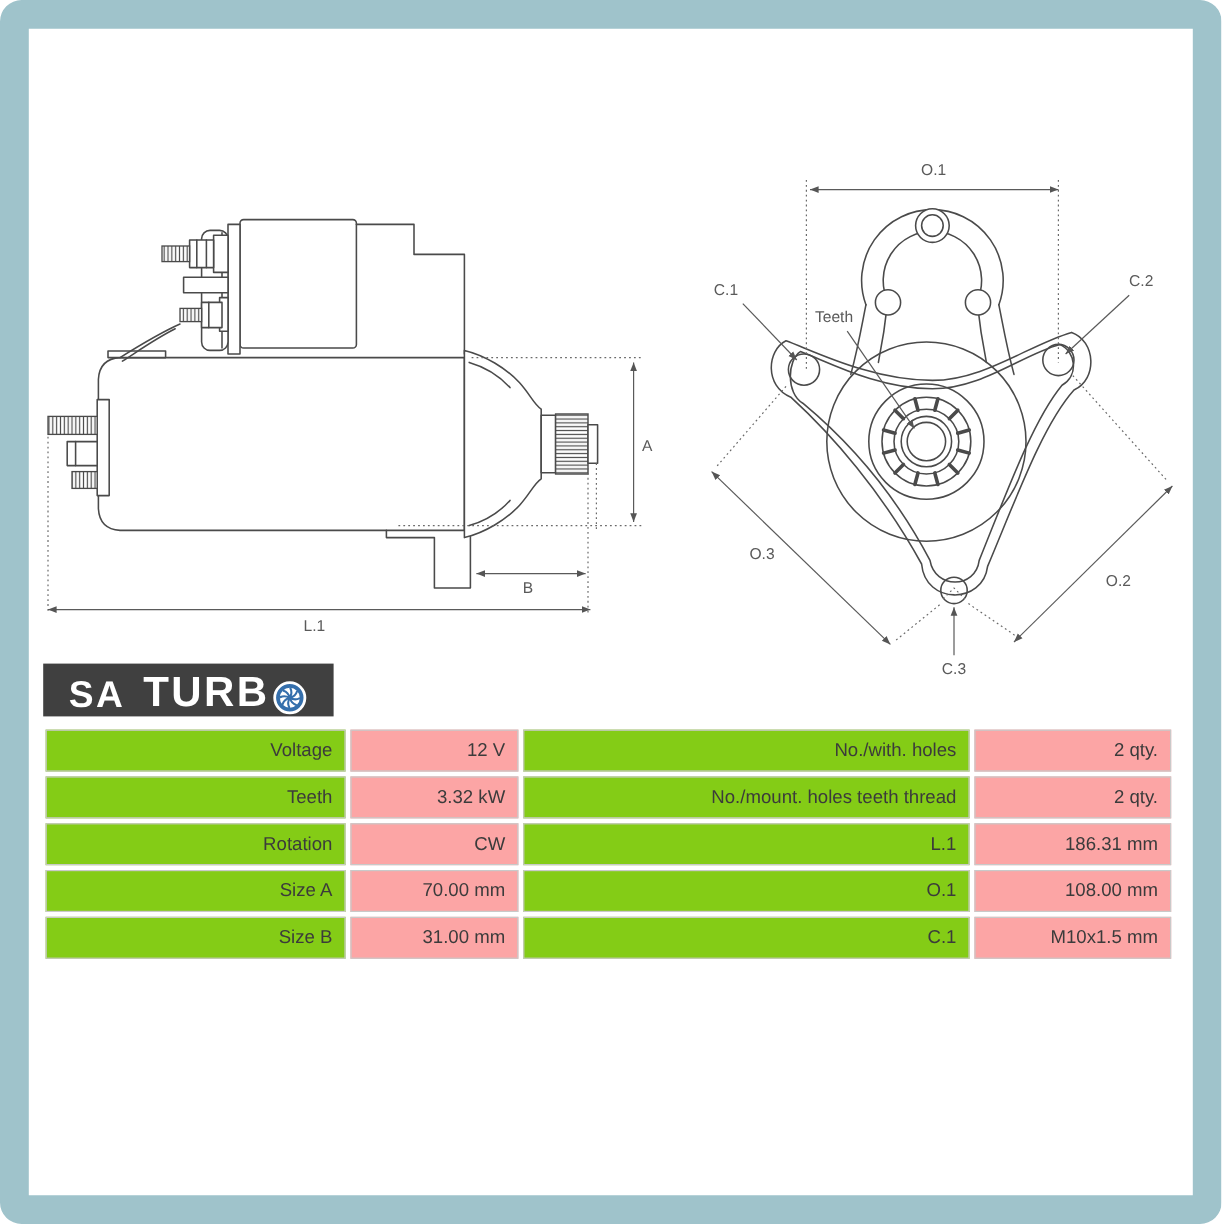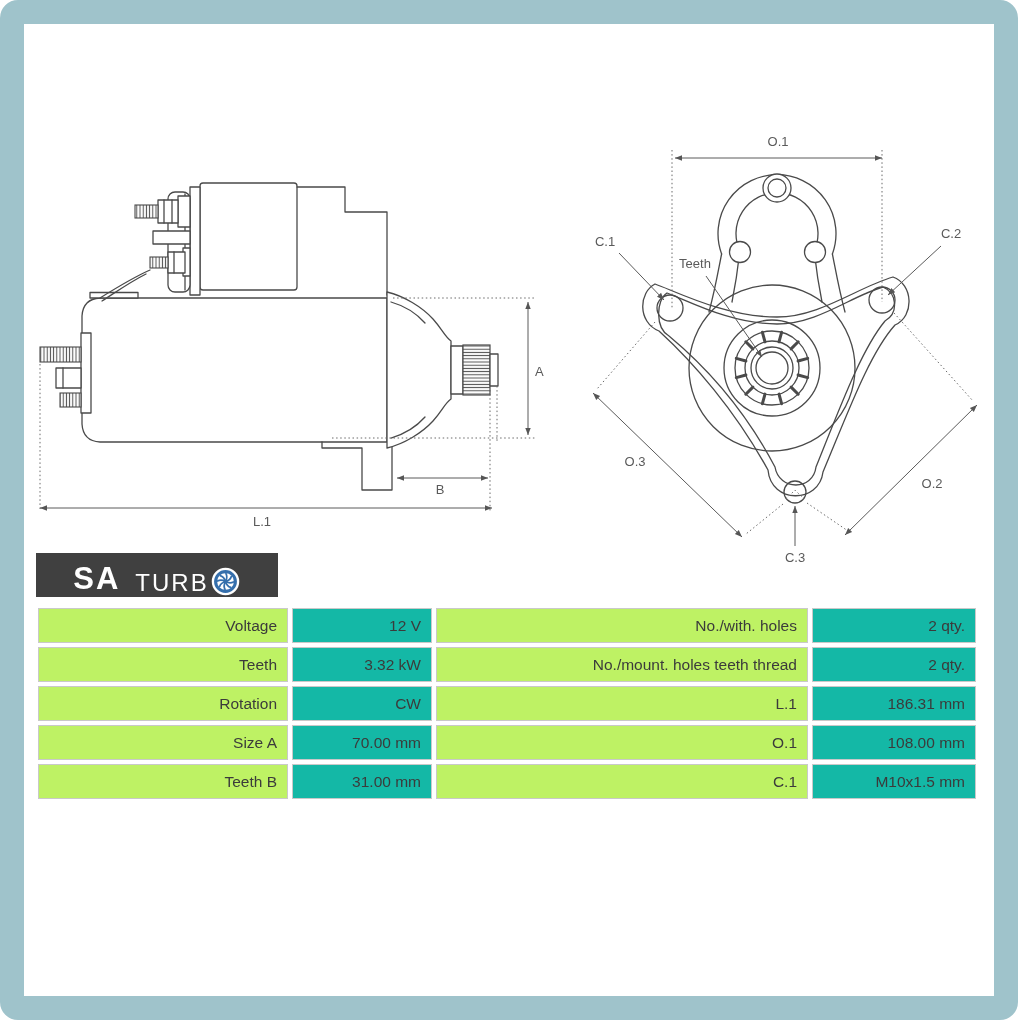--- a/index.html
+++ b/index.html
@@ -6,29 +6,29 @@
   .page{position:relative;width:1018px;height:1020px;background:#ffffff;overflow:hidden;
         font-family:"Liberation Sans",sans-serif;}
   .frame{position:absolute;inset:0;border:24px solid #9fc3cb;border-radius:18px;z-index:10;pointer-events:none;}
 
   .side-svg{position:absolute;left:30px;top:140px;width:520px;height:420px;}
   .front-svg{position:absolute;left:575px;top:110px;width:430px;height:470px;}
 
   .logo{position:absolute;left:36px;top:553px;width:242px;height:44px;background:#404040;
         display:flex;align-items:flex-end;justify-content:center;color:#ffffff;z-index:5;}
   .logo .w1{font-weight:bold;font-size:31px;letter-spacing:2px;margin-right:15px;}
-  .logo .w2{font-weight:normal;font-size:24px;letter-spacing:2px;margin-right:1px;}
+  .logo .w2{font-weight:bold;font-size:35px;letter-spacing:2px;margin-right:1px;}
   .logo-wheel{width:31px;height:31px;display:block;}
 
   table.spec{position:absolute;left:34px;top:604px;width:934px;border-collapse:separate;
              border-spacing:4px;table-layout:fixed;z-index:5;}
   table.spec td{height:33px;border:1px solid #c9c9c9;text-align:right;vertical-align:middle;
                 padding:0 10px 0 4px;font-size:15.5px;color:#3b3b3b;white-space:nowrap;overflow:hidden;}
-  td.lbl{background:#bef264;margin-top:32px;}
-  td.val{background:#14b8a6;}
+  td.lbl{background:#84cc16;margin-top:32px;}
+  td.val{background:#fca5a5;}
 
   .draw{stroke:#4a4a4a;stroke-width:1.3;fill:none;stroke-linejoin:round;stroke-linecap:round;}
   .drawf{stroke:#4a4a4a;stroke-width:1.3;fill:#ffffff;stroke-linejoin:round;}
   .dim{stroke:#5a5a5a;stroke-width:1;fill:none;}
   .dot{stroke:#6a6a6a;stroke-width:1;fill:none;stroke-dasharray:1.5 2.6;}
   .dlab{fill:#5a5a5a;font-size:13px;font-family:"Liberation Sans",sans-serif;}
   .spokes{stroke:#4a4a4a;stroke-width:3;fill:none;}
 </style>
 </head>
 <body>
@@ -238,20 +238,20 @@
         <td class="lbl">L.1</td>
         <td class="val">186.31 mm</td>
       </tr>
       <tr>
         <td class="lbl">Size A</td>
         <td class="val">70.00 mm</td>
         <td class="lbl">O.1</td>
         <td class="val">108.00 mm</td>
       </tr>
       <tr>
-        <td class="lbl">Teeth B</td>
+        <td class="lbl">Size B</td>
         <td class="val">31.00 mm</td>
         <td class="lbl">C.1</td>
         <td class="val">M10x1.5 mm</td>
       </tr>
     </tbody>
   </table>
 </div>
 
 </body></html>

